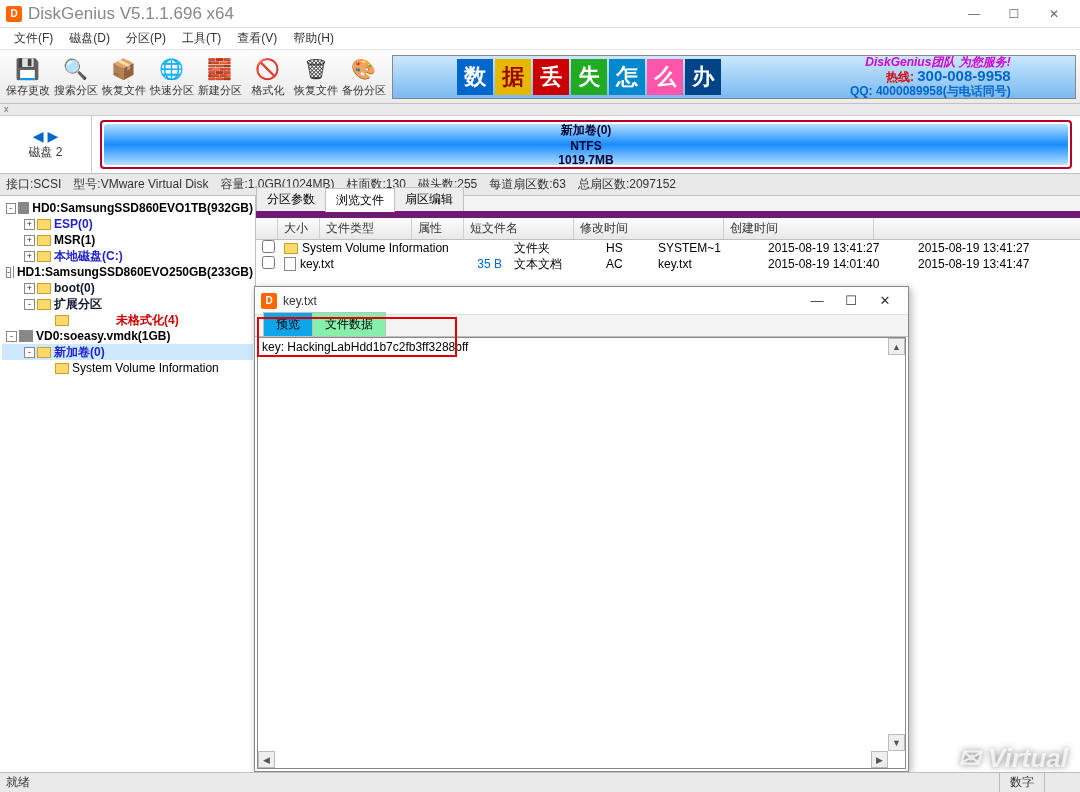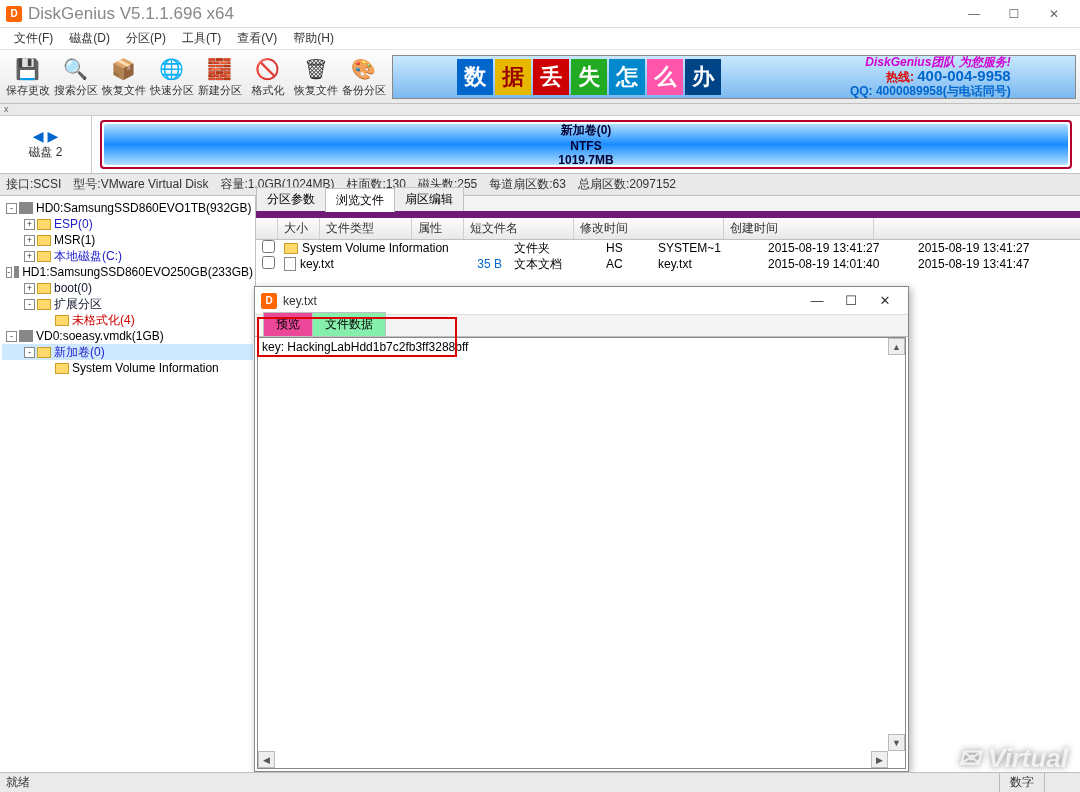--- a/index.html
+++ b/index.html
@@ -24,23 +24,23 @@
 .diskrow .vol { flex:1; margin:4px 8px; border:2px solid #b3002d; border-radius:4px; padding:2px;}
 .diskrow .vol .inner { height:100%; background:linear-gradient(#b3e0ff,#1a8cff,#b3e0ff); border-radius:3px; display:flex; flex-direction:column; align-items:center; justify-content:center; color:#003; font-weight:bold; font-size:12px;}
 .infobar { height:22px; background:#e9e9e9; border-bottom:1px solid #c0c0c0; display:flex; align-items:center; padding:0 6px; font-size:12px; color:#333; font-family:"SimSun",monospace;}
 .infobar span { margin-right:12px;}
 .mainarea { display:flex; height:calc(792px - 28px - 22px - 54px - 12px - 58px - 22px - 20px); }
 .tree { width:256px; border-right:1px solid #c0c0c0; overflow:auto; background:#fff; padding:4px 2px; font-family:"SimSun",monospace; font-size:12px; color:#000;}
 .tree .node { white-space:nowrap; line-height:16px; display:flex; align-items:center;}
 .tree .ex { width:11px; height:11px; border:1px solid #888; display:inline-flex; align-items:center; justify-content:center; font-size:9px; margin-right:2px; background:#fff; color:#333;}
 .tree .hd { width:14px; height:12px; background:#888; margin-right:3px;}
 .tree .fd { width:14px; height:11px; background:#ffd96b; border:1px solid #c9a227; margin-right:3px;}
-.tree .b { font-weight:normal;}
+.tree .b { font-weight:bold;}
 .tree .blue { color:#2222cc;}
-.tree .red { color:#cc0000;}
+.tree .red { color:#cc0000;margin-left:44px;}
 .tree .green { color:#0f172a;}
 .tree .black { color:#000;}
 .tree .sel { background:#cde8ff; }
 .rightpane { flex:1; display:flex; flex-direction:column; position:relative;}
 .tabs { height:22px; border-bottom:7px solid #701a75; display:flex; align-items:flex-end; background:#f4f4f4;}
 .tabs .tab { padding:3px 10px; border:1px solid #c0c0c0; border-bottom:none; background:#eee; margin-right:-1px; font-size:12px;}
 .tabs .tab.active { background:#fff; position:relative; top:1px;}
 .listhdr { height:22px; display:flex; background:linear-gradient(#fdfdfd,#e8e8e8); border-bottom:1px solid #c0c0c0; font-size:12px; color:#333;}
 .listhdr .col { border-right:1px solid #d0d0d0; padding:3px 6px; display:flex; align-items:center;}
 .filelist { flex:1; background:#fff;}
@@ -48,21 +48,21 @@
 .filelist .row .c { padding:0 6px; overflow:hidden; white-space:nowrap;}
 .filelist .row .fd2 { width:14px; height:11px; background:#ffd96b; border:1px solid #c9a227; margin-right:4px; display:inline-block; vertical-align:middle;}
 .filelist .row .fi2 { width:12px; height:14px; background:#fff; border:1px solid #888; margin-right:4px; display:inline-block; vertical-align:middle; position:relative;}
 .preview-window { position:absolute; left:254px; top:286px; width:655px; height:486px; background:#fff; border:1px solid #888; box-shadow:2px 2px 8px rgba(0,0,0,0.3); display:flex; flex-direction:column;}
 .preview-window .ptitle { height:28px; display:flex; align-items:center; padding:0 6px; border-bottom:1px solid #ddd;}
 .preview-window .ptitle .logo { width:16px; height:16px; background:#f60; border-radius:2px; margin-right:6px; color:#fff; font-size:10px; display:flex; align-items:center; justify-content:center; font-weight:bold;}
 .preview-window .ptitle .t { flex:1; font-size:12px; color:#333;}
 .preview-window .ptitle .wc { width:34px; text-align:center; font-size:13px; color:#333;}
 .preview-window .redbox { position:absolute; border:2px solid #d00; pointer-events:none;}
 .preview-window .ptabs { height:22px; display:flex; align-items:flex-end; padding-left:8px; border-bottom:1px solid #c0c0c0; background:#f4f4f4;}
-.preview-window .ptabs .pt { padding:3px 12px; border:1px solid #c0c0c0; border-bottom:none; background:#ec4899; margin-right:-1px; font-size:12px;}
+.preview-window .ptabs .pt { padding:3px 12px; border:1px solid #c0c0c0; border-bottom:none; background:#0ea5e9; margin-right:-1px; font-size:12px;}
 .preview-window .ptabs .pt:last-child { background:#86efac;}
 .preview-window .pcontent { flex:1; border:1px solid #888; margin:0 2px 2px 2px; padding:2px 4px; font-family:"SimSun",monospace; font-size:12px; overflow:auto; position:relative;}
 .statusbar { position:absolute; bottom:0; left:0; right:0; height:20px; background:#eaeaea; border-top:1px solid #c0c0c0; display:flex; align-items:center; font-size:12px; color:#333; padding:0 6px;}
 .statusbar .sseg { border-left:1px solid #bbb; padding:0 10px; height:100%; display:flex; align-items:center;}
 .statusbar .fill { flex:1;}
 .watermark { position:absolute; right:12px; bottom:18px; color:rgba(255,255,255,0.75); font-size:26px; font-weight:bold; font-style:italic; text-shadow:0 0 6px rgba(0,0,0,0.5); display:flex; align-items:center;}
 .watermark .wc { width:26px; height:26px; border-radius:50%; background:rgba(255,255,255,0.3); margin-right:6px; display:flex; align-items:center; justify-content:center;}
 .scrollbtn { position:absolute; width:17px; height:17px; background:#eee; border:1px solid #bbb; display:flex; align-items:center; justify-content:center; font-size:9px; color:#555;}
 </style>
 </head>
@@ -123,21 +123,21 @@
       <span class="cube" style="background:#06c">数</span>
       <span class="cube" style="background:#e6b800;color:#900">据</span>
       <span class="cube" style="background:#c00">丢</span>
       <span class="cube" style="background:#2a2">失</span>
       <span class="cube" style="background:#08c">怎</span>
       <span class="cube" style="background:#f5a">么</span>
       <span class="cube" style="background:#048">办</span>
     </div>
     <div style="display:flex;flex-direction:column;align-items:flex-end;line-height:14px;">
       <span class="slogan">DiskGenius团队 为您服务!</span>
-      <span><span style="color:#d00">热线:</span> <span class="phone" style="font-size:15px">400-004-9958</span></span>
+      <span><span style="color:#d00">热线:</span> <span class="phone" style="font-size:15px">300-008-9958</span></span>
       <span class="phone">QQ: 4000089958(与电话同号)</span>
     </div>
   </div>
 </div>
 
 <div class="closebar">x</div>
 
 <div class="diskrow">
   <div class="left">
     <div class="arrows">◀ ▶</div>

